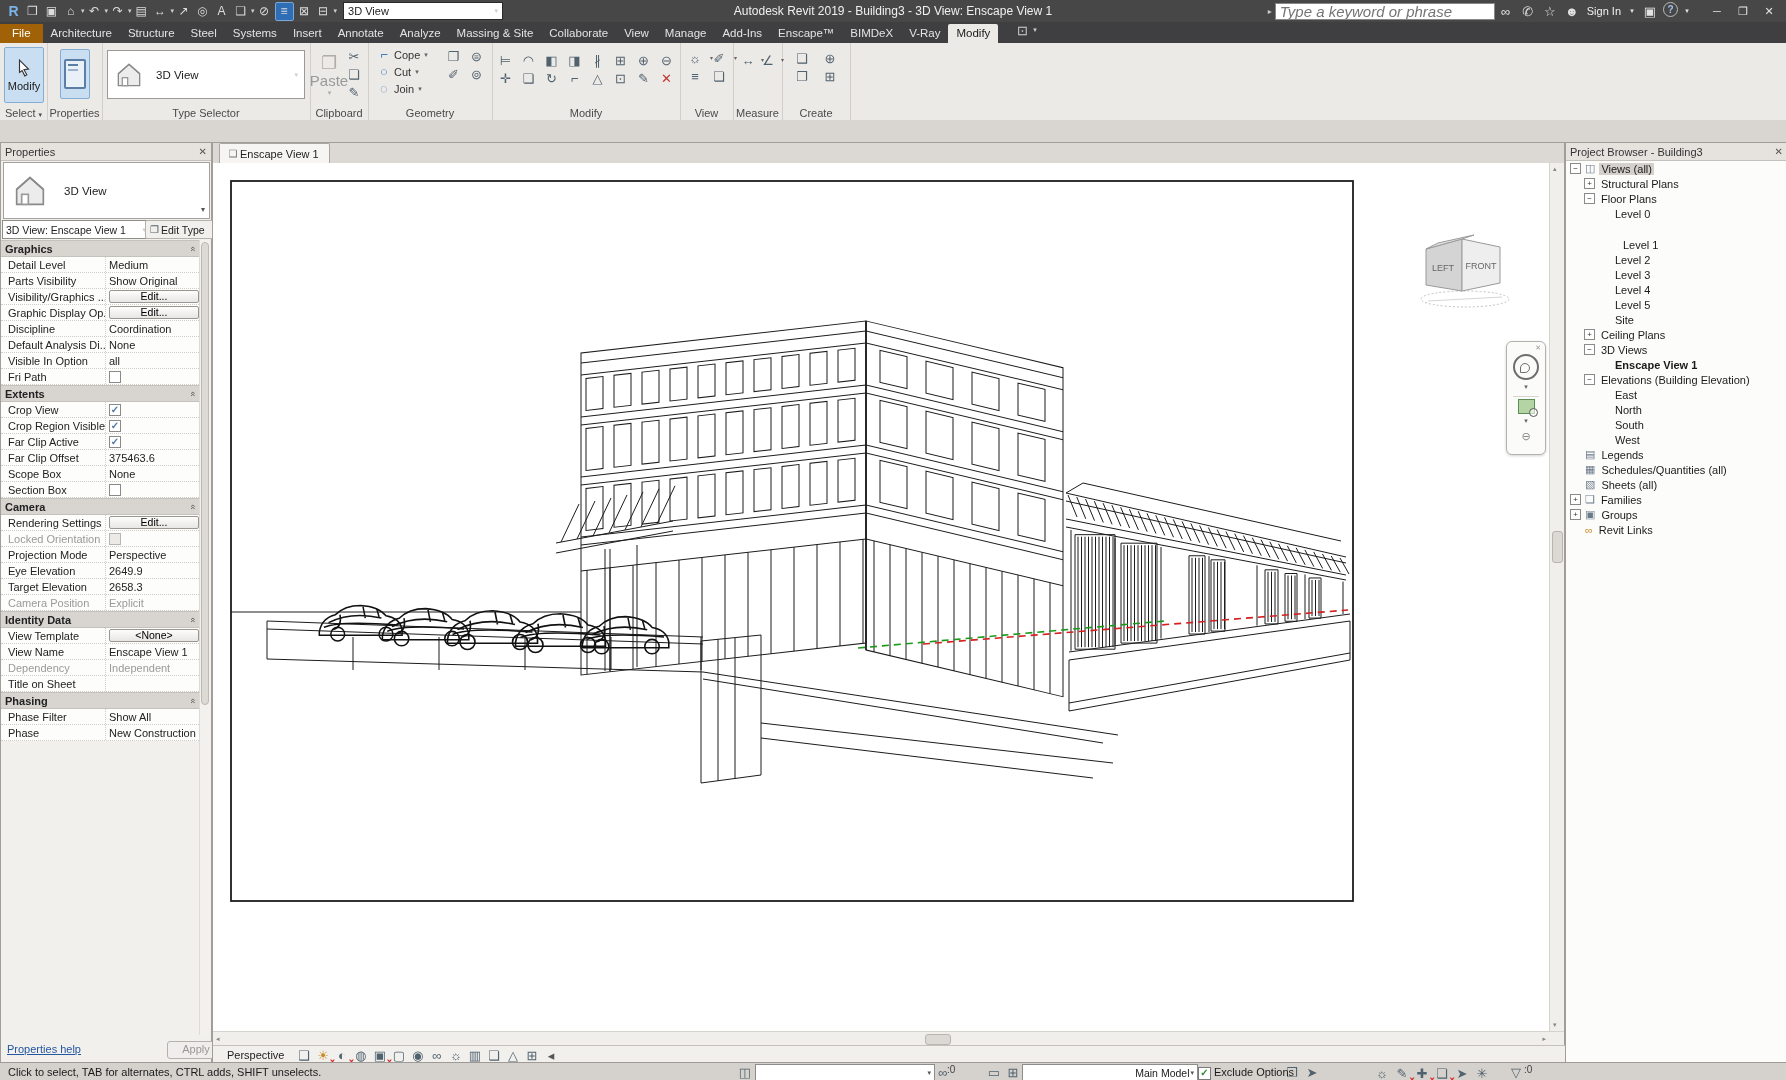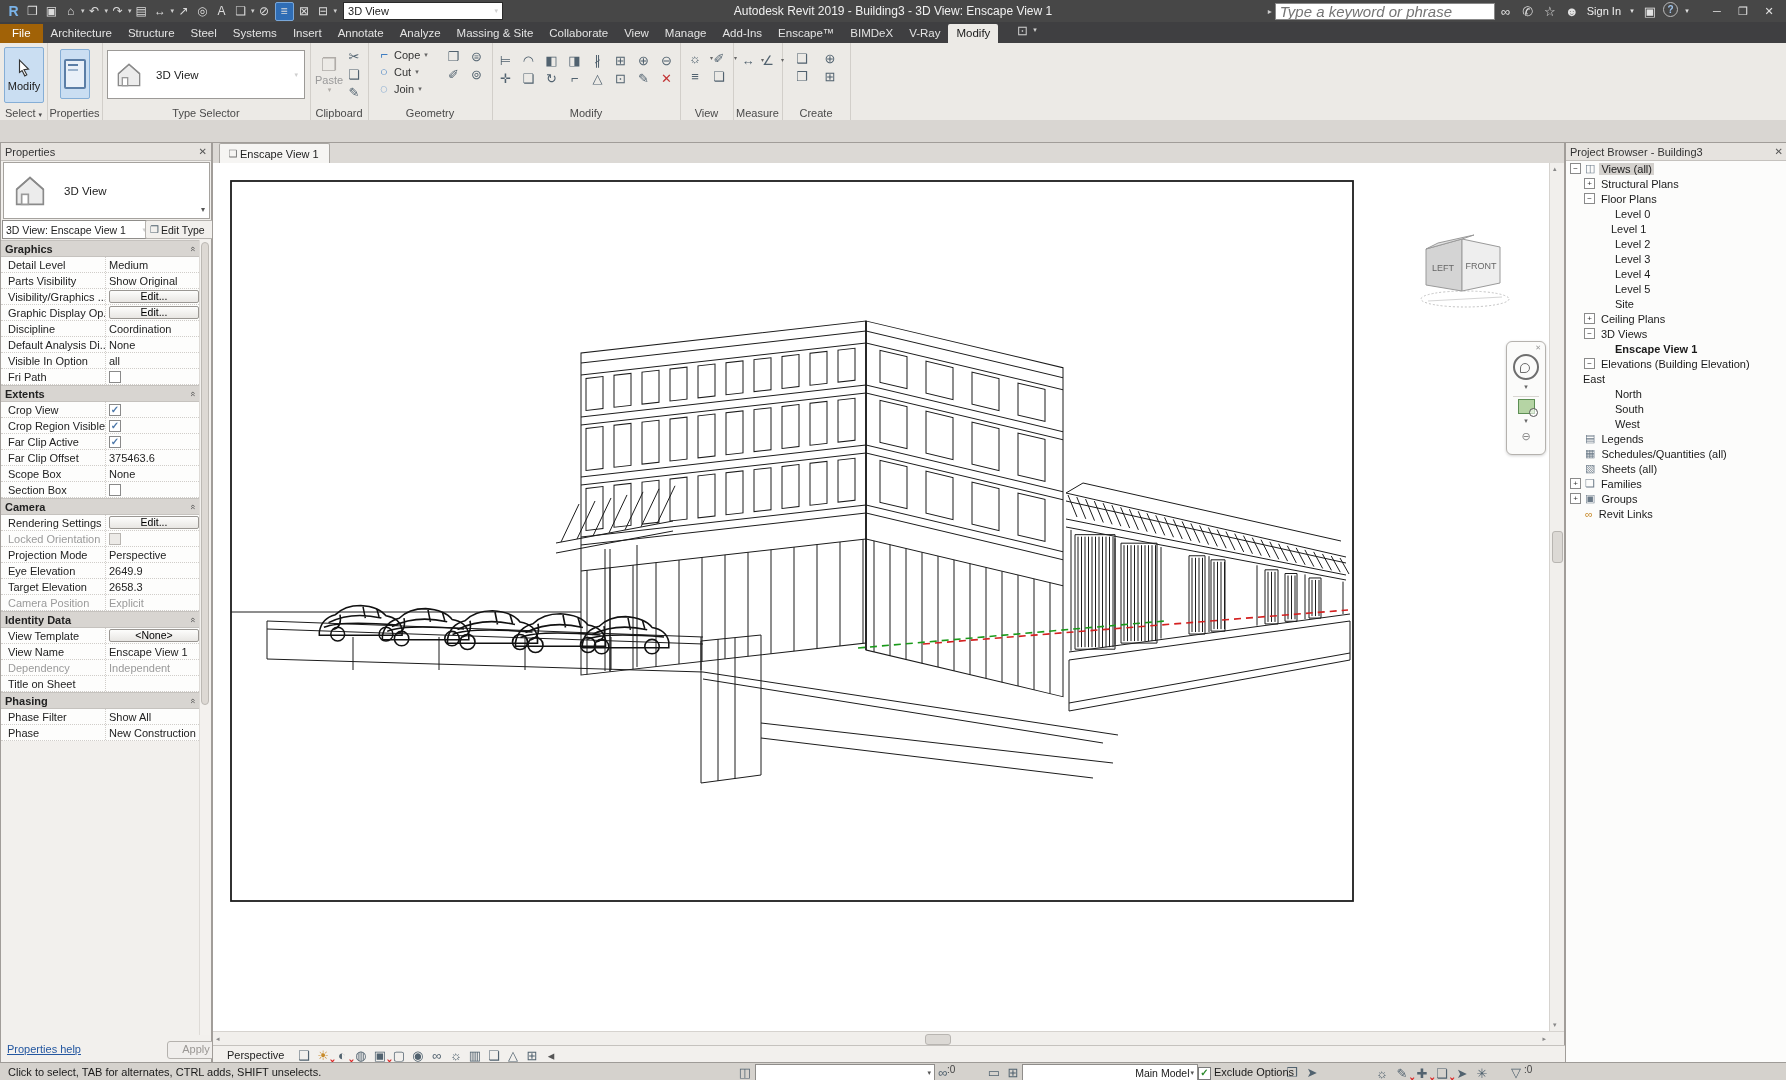--- a/index.html
+++ b/index.html
@@ -220,21 +220,21 @@
         </svg>
         <span style="margin-left:10px;font-size:11.5px;">3D View</span>
         <span class="ddl" style="position:absolute;right:6px;">▾</span>
       </div>
       <div class="plabel">Type Selector</div>
     </div>
 
     <div class="rpanel" style="left:310px;width:58px;">
       <div class="bigbtn abs" style="left:4px;top:5px;width:28px;height:52px;">
         <span class="gl" style="font-size:18px;color:#b0aca8;">❐</span>
-        <span class="dis-txt" style="font-size:11px;">Paste</span>
+        <span class="dis-txt" style="font-size:15px;">Paste</span>
         <span class="ddl" style="color:#b0aca8;">▾</span>
       </div>
       <div class="abs" style="left:34px;top:4px;display:flex;flex-direction:column;">
           <span class="gl">✂</span>
           <span class="gl">❏</span>
           <span class="gl">✎</span>
         </div>
       <div class="plabel">Clipboard</div>
     </div>
 
@@ -878,21 +878,21 @@
           <span class="tlab">Structural Plans</span>
         </div>
         <div class="trow" style="padding-left: 18px;">
           <span class="texp">−</span>
           <span class="tlab">Floor Plans</span>
         </div>
         <div class="trow" style="padding-left: 32px;">
           <span style="width: 15px; flex: 0 0 auto;"></span>
           <span class="tlab">Level 0</span>
         </div>
-        <div class="trow" style="padding-left: 28px;">
+        <div class="trow" style="padding-left: 40px; margin-top: 16px;">
           <span style="width: 15px; flex: 0 0 auto;"></span>
           <span class="tlab">Level 1</span>
         </div>
         <div class="trow" style="padding-left: 32px;">
           <span style="width: 15px; flex: 0 0 auto;"></span>
           <span class="tlab">Level 2</span>
         </div>
         <div class="trow" style="padding-left: 32px;">
           <span style="width: 15px; flex: 0 0 auto;"></span>
           <span class="tlab">Level 3</span>
@@ -918,21 +918,21 @@
           <span class="tlab">3D Views</span>
         </div>
         <div class="trow" style="padding-left: 32px;">
           <span style="width: 15px; flex: 0 0 auto;"></span>
           <span class="tlab bold">Enscape View 1</span>
         </div>
         <div class="trow" style="padding-left: 18px;">
           <span class="texp">−</span>
           <span class="tlab">Elevations (Building Elevation)</span>
         </div>
-        <div class="trow" style=" align-items: center;">
+        <div class="trow" style="padding-left: 32px; align-items: center;">
           <span style="width: 15px; flex: 0 0 auto;"></span>
           <span class="tlab">East</span>
         </div>
         <div class="trow" style="padding-left: 32px;">
           <span style="width: 15px; flex: 0 0 auto;"></span>
           <span class="tlab">North</span>
         </div>
         <div class="trow" style="padding-left: 32px;">
           <span style="width: 15px; flex: 0 0 auto;"></span>
           <span class="tlab">South</span>

